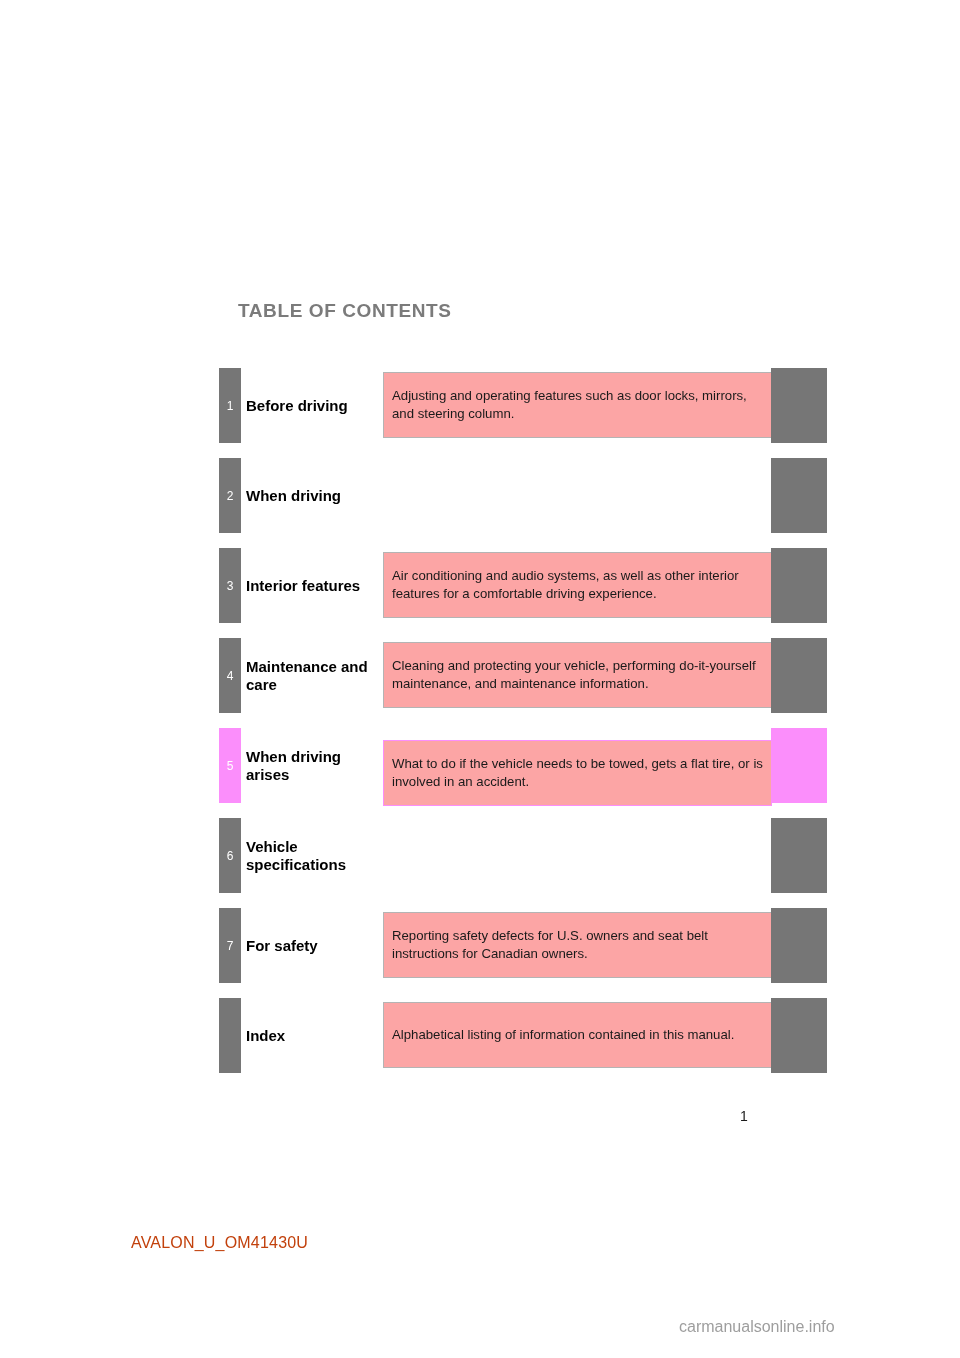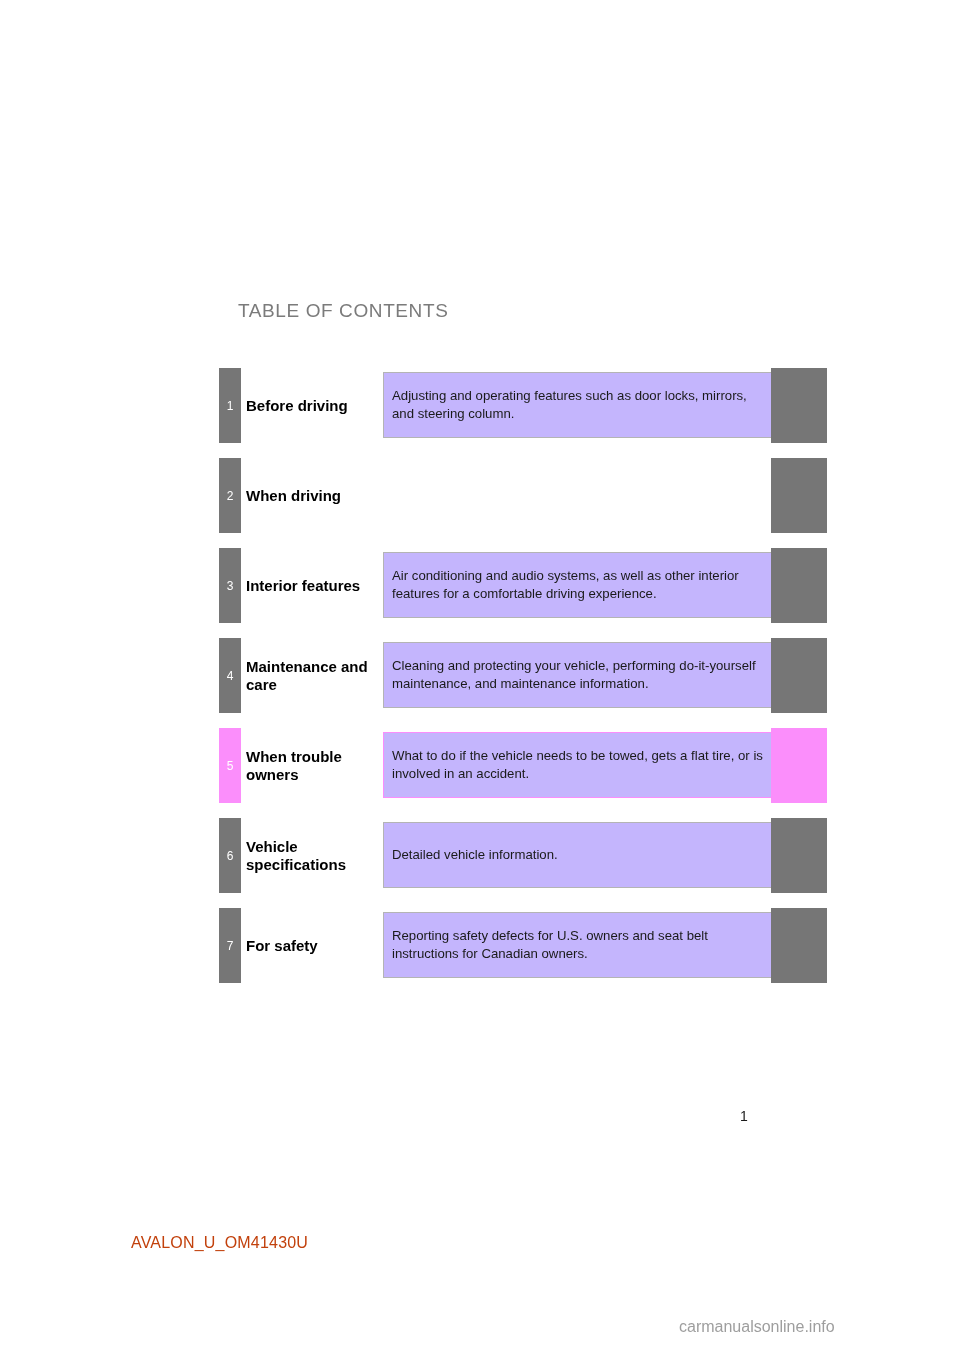--- a/index.html
+++ b/index.html
@@ -21,21 +21,21 @@
     width: 960px;
     height: 1358px;
   }
 
   
   .toc-title {
     position: absolute;
     left: 238px;
     top: 300px;
     font-size: 19px;
-    font-weight: normal;
+    font-weight: bold;
     color: #7b7b7b;
     letter-spacing: 0.6px;
     white-space: nowrap;
   }
 
   
   .toc-list {
     position: absolute;
     left: 0;
     top: 368px;
@@ -85,21 +85,21 @@
   }
 
   
   .desc-box {
     position: absolute;
     left: 383px;
     top: 4px;
     width: 389px;
     height: 66px;
     border: 1px solid #b4b4b4;
-    background: #c4b5fd;
+    background: #fca5a5;
     box-sizing: border-box;
   }
   .desc-text {
     position: absolute;
     left: 8px;
     right: 6px;
     top: 50%;
     transform: translateY(-50%);
     font-size: 13.2px;
     color: #1a1a1a;
@@ -112,21 +112,21 @@
     left: 771px;
     top: 0;
     width: 56px;
     height: 75px;
     background: #767676;
   }
 
   
   .toc-row.is-highlight .chapter-tab { background: #fb8efb; }
   .toc-row.is-highlight .end-block   { background: #fb8efb; }
-  .toc-row.is-highlight .desc-box    { border-color: #fb8efb; }
+  .toc-row.is-highlight .desc-box    { border-color: #fb8efb; margin-top: 8px; }
 
   
   .page-number {
     position: absolute;
     left: 740px;
     top: 1108px;
     font-size: 14px;
     color: #1a1a1a;
   }
 
@@ -191,46 +191,51 @@
         <div class="chapter-label">Maintenance and care</div>
         <div class="desc-box">
           <div class="desc-text">Cleaning and protecting your vehicle, performing do-it-yourself maintenance, and maintenance information.</div>
         </div>
         <div class="end-block"></div>
       </div>
       <div class="toc-row is-highlight">
         <div class="chapter-tab">
           <span class="chapter-num">5</span>
         </div>
-        <div class="chapter-label">When trouble owners</div>
+        <div class="chapter-label">When driving arises</div>
         <div class="desc-box">
           <div class="desc-text">What to do if the vehicle needs to be towed, gets a flat tire, or is involved in an accident.</div>
         </div>
         <div class="end-block"></div>
       </div>
       <div class="toc-row">
         <div class="chapter-tab">
           <span class="chapter-num">6</span>
         </div>
         <div class="chapter-label">Vehicle specifications</div>
-        <div class="desc-box">
-          <div class="desc-text">Detailed vehicle information.</div>
-        </div>
         <div class="end-block"></div>
       </div>
       <div class="toc-row">
         <div class="chapter-tab">
           <span class="chapter-num">7</span>
         </div>
         <div class="chapter-label">For safety</div>
         <div class="desc-box">
           <div class="desc-text">Reporting safety defects for U.S. owners and seat belt instructions for Canadian owners.</div>
         </div>
         <div class="end-block"></div>
       </div>
+      <div class="toc-row no-number">
+        <div class="chapter-tab"></div>
+        <div class="chapter-label">Index</div>
+        <div class="desc-box">
+          <div class="desc-text">Alphabetical listing of information contained in this manual.</div>
+        </div>
+        <div class="end-block"></div>
+      </div>
     </div>
 
   <div class="page-number">1</div>
 
   <div class="doc-code">AVALON_U_OM41430U</div>
 
   <div class="watermark">carmanualsonline.info</div>
 
 </div>
 

